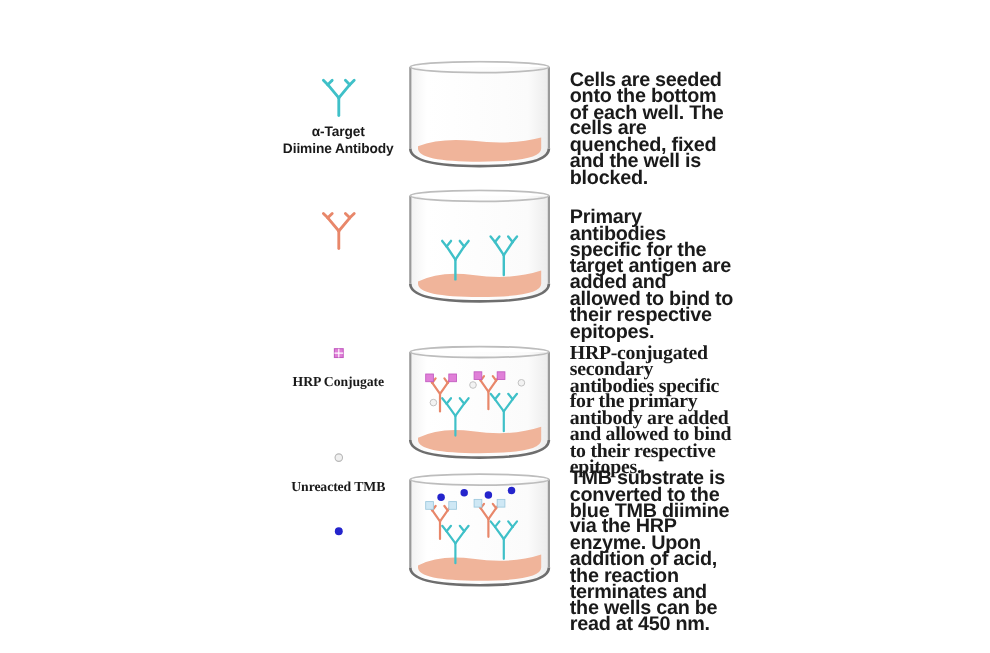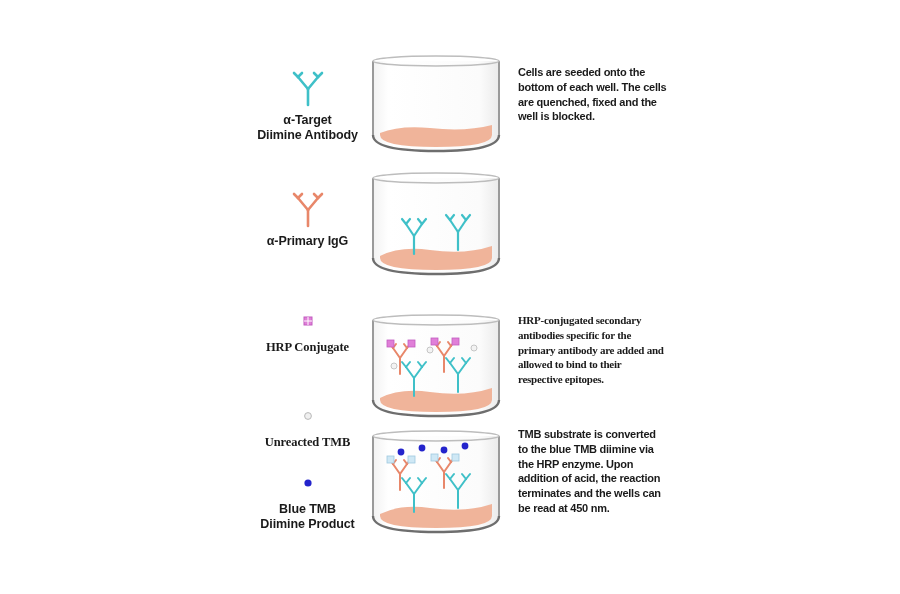--- a/index.html
+++ b/index.html
@@ -20,21 +20,21 @@
     letter-spacing:-0.1px;
   }
 
   
   .well{position:absolute;left:370px;width:130px;height:100px;}
   .well-svg{display:block;}
 
   
   .desc{
     position:absolute;left:518px;width:150px;
-    font-size:11px;font-weight:bold;color:#1a1a1a;line-height:14.8px;
+    font-size:18px;font-weight:bold;color:#1a1a1a;line-height:14.8px;
     letter-spacing:-0.25px;
   }
 </style>
 </head>
 <body>
 
 <div class="stage">
 
   <div class="row" style="top:55px;">
 
@@ -90,21 +90,20 @@
             <line x1="23" y1="20" x2="13" y2="8"></line>
             <line x1="23" y1="20" x2="33" y2="8"></line>
             <line x1="13" y1="8" x2="9" y2="4"></line>
             <line x1="13" y1="8" x2="17" y2="4"></line>
             <line x1="33" y1="8" x2="29" y2="4"></line>
             <line x1="33" y1="8" x2="37" y2="4"></line>
           </g>
         </svg>
       </div>
       <div class="legend-label">
-        <div>α-Primary IgG</div>
       </div>
     </div>
 
     <div class="well" style="top:-6px;">
       <svg class="well-svg" width="132" height="106" viewBox="0 0 132 106">
         <defs>
           <linearGradient id="g2" x1="0" y1="0" x2="1" y2="0">
             <stop offset="0" stop-color="#f2f2f2"></stop>
               <stop offset="0.12" stop-color="#ffffff"></stop>
             <stop offset="0.85" stop-color="#fbfbfb"></stop>
@@ -129,20 +128,21 @@
           <line x1="96" y1="48" x2="92" y2="43"></line>
             <line x1="96" y1="48" x2="100" y2="43"></line>
         </g>
         <path d="M3,86 Q3,102 66,102 Q129,102 129,86" fill="none" stroke="#6e6e6e" stroke-width="2.4"></path>
         <line x1="3" y1="6" x2="3" y2="86" stroke="#9a9a9a" stroke-width="2"></line>
         <line x1="129" y1="6" x2="129" y2="86" stroke="#9a9a9a" stroke-width="2"></line>
         <ellipse cx="66" cy="6" rx="63" ry="5" fill="none" stroke="#bdbdbd" stroke-width="1.6"></ellipse>
       </svg>
     </div>
 
+    <div class="desc" style="top:12px;">Primary antibodies specific for the target antigen are added and allowed to bind to their respective epitopes.</div>
   </div>
 
   <div class="row" style="top:300px;height:150px;">
 
     <div class="legend" style="top:8px;font-family:Liberation Serif, serif;">
       <div class="legend-icon" style="height:26px;">
         <svg width="14" height="14" viewBox="0 0 14 14">
           <rect x="3" y="3" width="8" height="8" fill="#e07fd8" stroke="#c25cc0" stroke-width="1"></rect>
           <line x1="7" y1="3" x2="7" y2="11" stroke="#ffffff" stroke-width="1"></line>
           <line x1="3" y1="7" x2="11" y2="7" stroke="#ffffff" stroke-width="1"></line>
@@ -233,24 +233,20 @@
   </div>
 
   <div class="row" style="top:455px;height:120px;">
 
     <div class="legend" style="top:17px;">
       <div class="legend-icon" style="height:22px;">
         <svg width="12" height="12" viewBox="0 0 12 12">
           <circle cx="6" cy="6" r="3.6" fill="#2424cc"></circle>
         </svg>
       </div>
-      <div class="legend-label" style="margin-top:8px;">
-        <div>Blue TMB</div>
-        <div>Diimine Product</div>
-      </div>
     </div>
 
     <div class="well" style="top:-25px;">
       <svg class="well-svg" width="132" height="106" viewBox="0 0 132 106">
         <defs>
           <linearGradient id="g4" x1="0" y1="0" x2="1" y2="0">
             <stop offset="0" stop-color="#f2f2f2"></stop>
               <stop offset="0.12" stop-color="#ffffff"></stop>
             <stop offset="0.85" stop-color="#fbfbfb"></stop>
               <stop offset="1" stop-color="#ebebeb"></stop>

